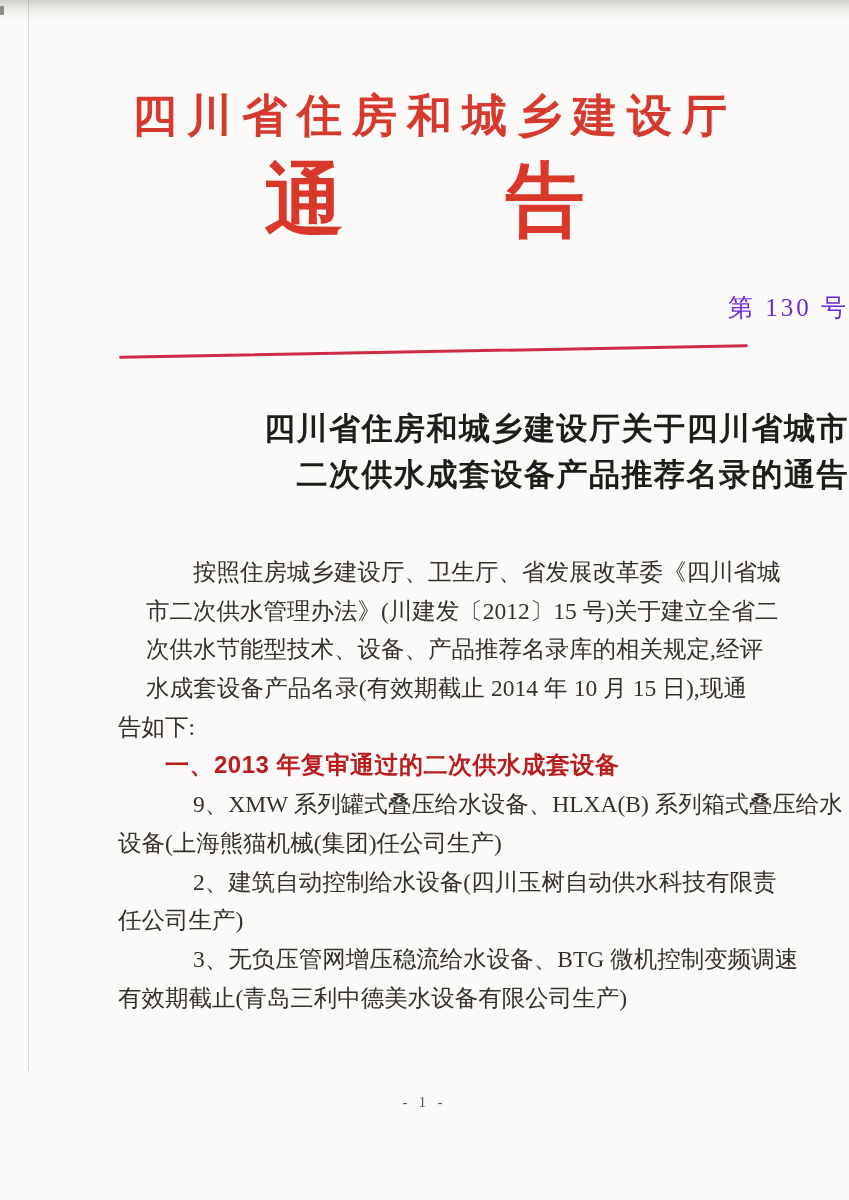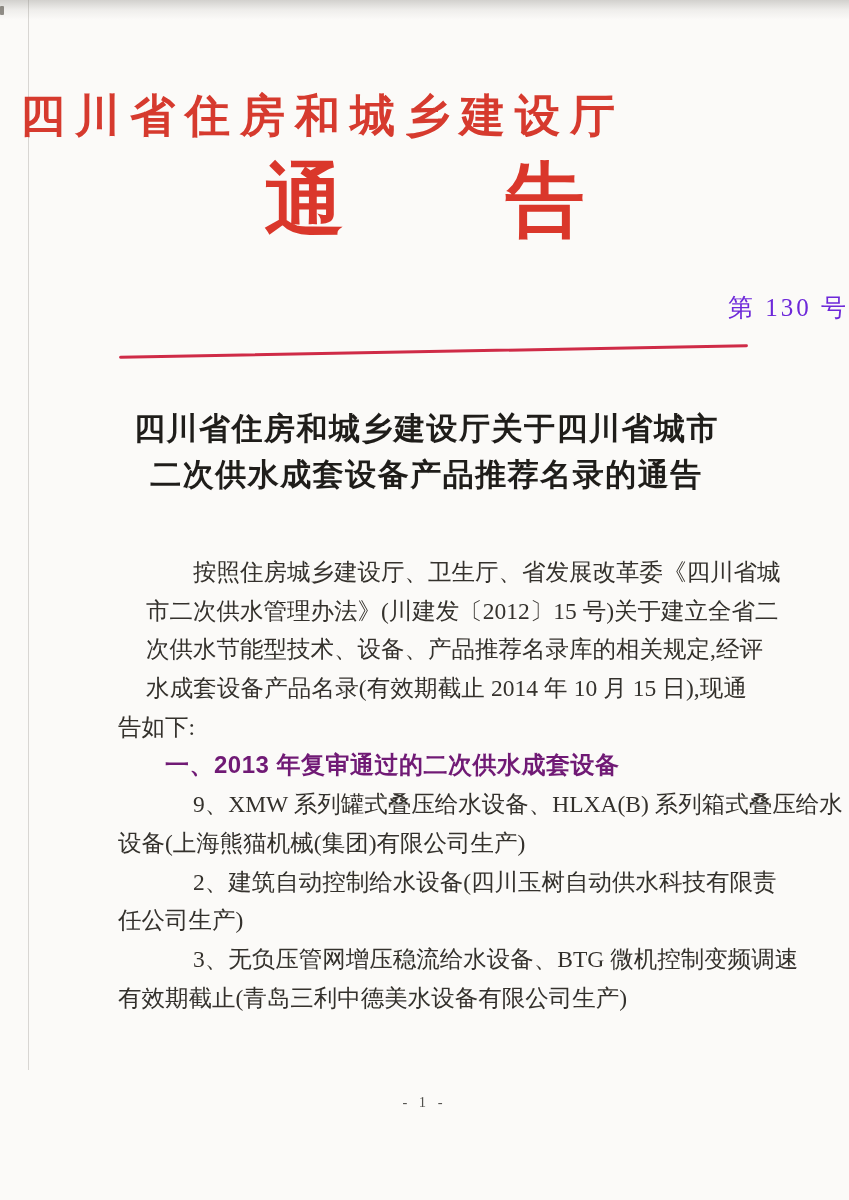--- a/index.html
+++ b/index.html
@@ -24,21 +24,21 @@
     position: absolute; left: 28px; top: 0; width: 1px; height: 1070px;
     background: rgba(125,122,115,0.28);
   }
   .scan-speck {
     position: absolute; left: 0; top: 6px; width: 4px; height: 9px;
     background: #6d6a62; opacity: .75; border-radius: 1px;
   }
 
   .agency {
     position: absolute; top: 86px; left: 0; right: 0;
-    text-align: left;
+    text-align: center;
     font-size: 45px; font-weight: 700;
     letter-spacing: 10px; padding-left: 20px;
     color: #d63a2e;
   }
 
   .notice-row {
     position: absolute; top: 148px; left: 0; right: 0;
     display: flex; justify-content: center; gap: 162px;
     font-size: 79px; font-weight: 700;
     color: #da372b;
@@ -54,21 +54,21 @@
   .redline {
     position: absolute; top: 350px; left: 119px;
     width: 629px; height: 3px;
     background: #cf2b47;
     border-radius: 2px;
     transform: rotate(-1.05deg);
   }
 
   .doc-title {
     position: absolute; top: 406px; left: 4px; right: 0;
-    text-align: center;
+    text-align: right;
     font-size: 31px; font-weight: 700;
     line-height: 46px; letter-spacing: 1.5px;
     color: #1f1d1a;
   }
 
   .body-text {
     position: absolute; top: 553px; left: 118px;
     width: 629px;
     font-size: 23.5px;
     color: #34312c;
@@ -76,21 +76,21 @@
   .bodyline {
     height: 38.7px; line-height: 38.7px;
     white-space: nowrap;
   }
   .bodyline.indent { padding-left: 47px; }
   .bodyline.j { text-align: justify; text-align-last: justify; margin-left: 28px; }
   .bodyline.b {
     font-weight: 700;
     font-family: "Liberation Sans", "DejaVu Sans", sans-serif;
     font-size: 24px; letter-spacing: 0.5px;
-    color: #701a75;
+    color: #b91c1c;
   }
 
   .pagenum {
     position: absolute; top: 1094px; left: 0; right: 0;
     text-align: center;
     font-size: 14.5px; letter-spacing: 4px;
     color: #51504c;
   }
 </style>
 </head>
@@ -119,21 +119,21 @@
   </div>
 
   <div class="body-text">
       <div class="bodyline indent j">按照住房城乡建设厅、卫生厅、省发展改革委《四川省城</div>
       <div class="bodyline j">市二次供水管理办法》(川建发〔2012〕15 号)关于建立全省二</div>
       <div class="bodyline j">次供水节能型技术、设备、产品推荐名录库的相关规定,经评</div>
       <div class="bodyline j">水成套设备产品名录(有效期截止 2014 年 10 月 15 日),现通</div>
       <div class="bodyline">告如下:</div>
       <div class="bodyline indent b">一、2013 年复审通过的二次供水成套设备</div>
       <div class="bodyline indent j">9、XMW 系列罐式叠压给水设备、HLXA(B) 系列箱式叠压给水</div>
-      <div class="bodyline">设备(上海熊猫机械(集团)有限公司生产)</div>
+      <div class="bodyline">设备(上海熊猫机械(集团)任公司生产)</div>
       <div class="bodyline indent j">2、建筑自动控制给水设备(四川玉树自动供水科技有限责</div>
       <div class="bodyline">任公司生产)</div>
       <div class="bodyline indent j">3、无负压管网增压稳流给水设备、BTG 微机控制变频调速</div>
       <div class="bodyline">有效期截止(青岛三利中德美水设备有限公司生产)</div>
     </div>
 
   <div class="pagenum">- 1 -</div>
 
 </div>
 

